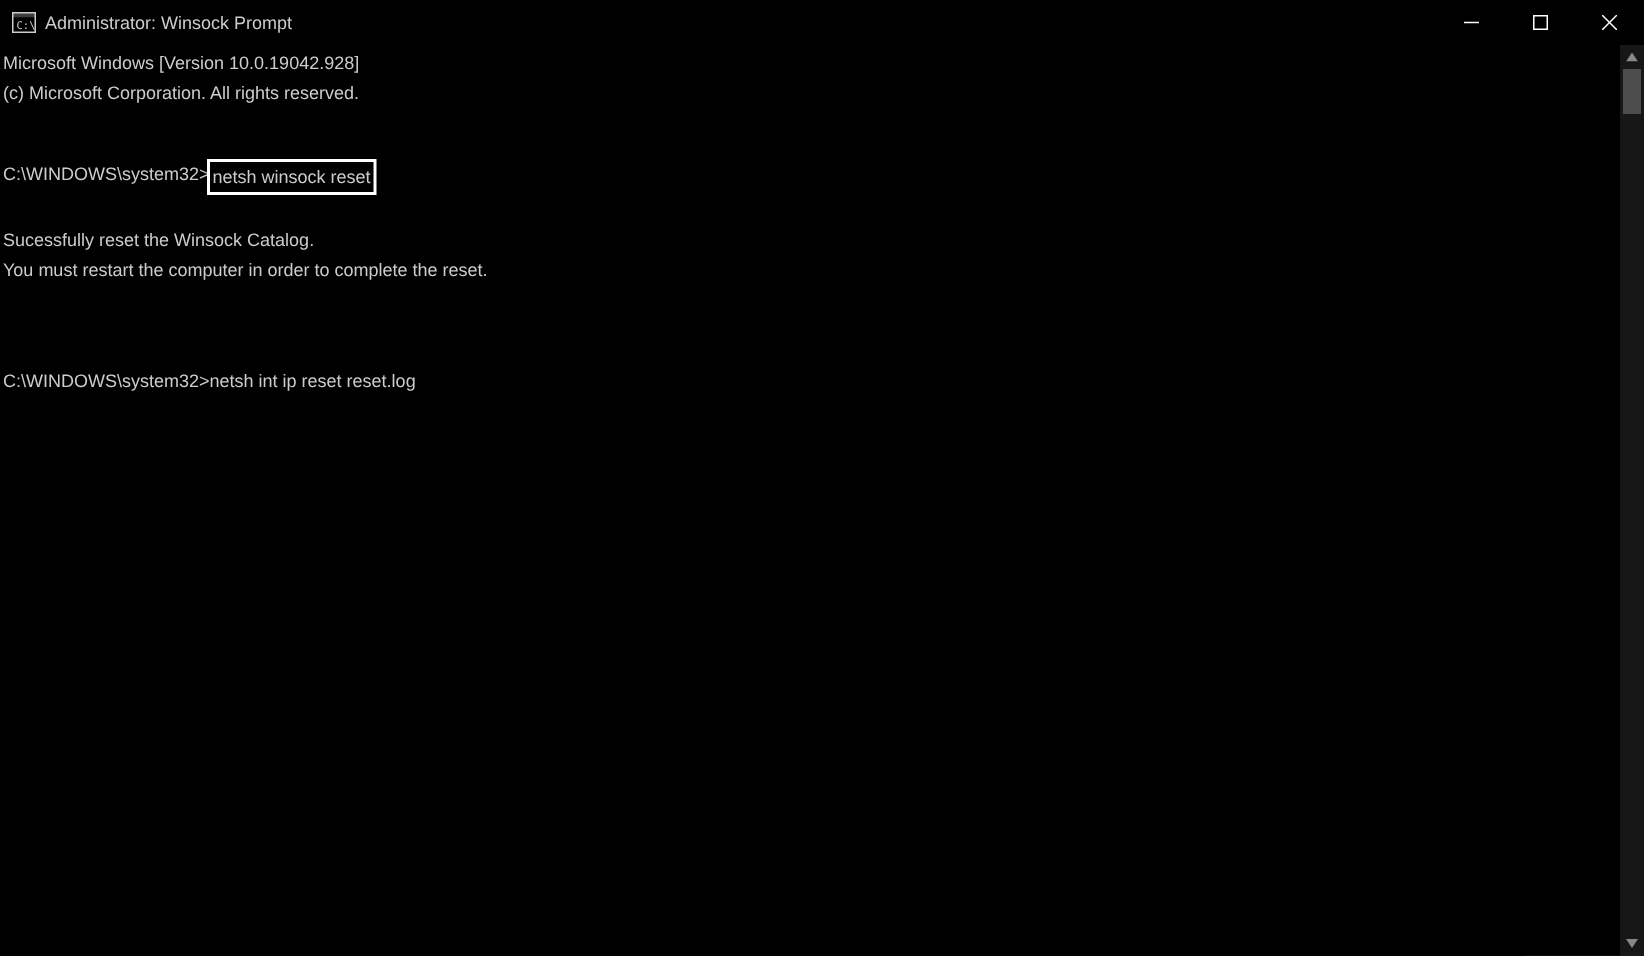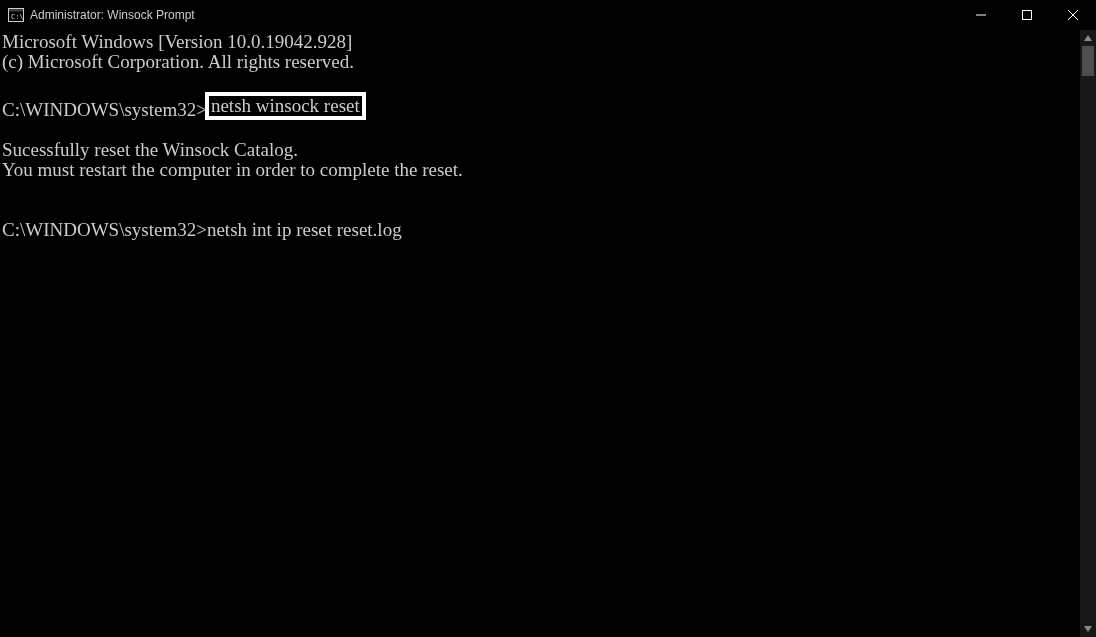--- a/index.html
+++ b/index.html
@@ -65,22 +65,22 @@
     }
     .content-wrap {
       flex: 1;
       display: flex;
       position: relative;
     }
     .terminal {
       flex: 1;
       background: #000000;
       color: #cccccc;
-      font-family: Liberation Serif, serif;
-      font-size: 19px;
+      font-family: Liberation Sans, sans-serif;
+      font-size: 12px;
       line-height: 20px;
       padding: 2px 0 0 2px;
       white-space: pre;
       position: relative;
     }
     .scrollbar {
       width: 16px;
       background: #171717;
       display: flex;
       flex-direction: column;
@@ -105,28 +105,29 @@
       top: 0;
       left: 2px;
       width: 12px;
       height: 30px;
       background: #4d4d4d;
     }
     .line {
       display: block;
     }
     .highlight-box {
-      border: 4px solid #ffffff;
+      border: 2px solid #ffffff;
       padding: 0 2px;
       display: inline-block;
       margin-left: -2px;
     }
     .prompt-row {
       display: flex;
-      align-items: flex-end;
+      align-items: flex-start;
+      margin-top: 14px;
     }
   </style>
 </head>
 <body>
 
 <div class="window">
   <div class="titlebar">
     <span class="titlebar-icon">
       <svg viewBox="0 0 16 14">
         <rect x="0.5" y="0.5" width="15" height="13" fill="none" stroke="#ccc" stroke-width="1"></rect>

